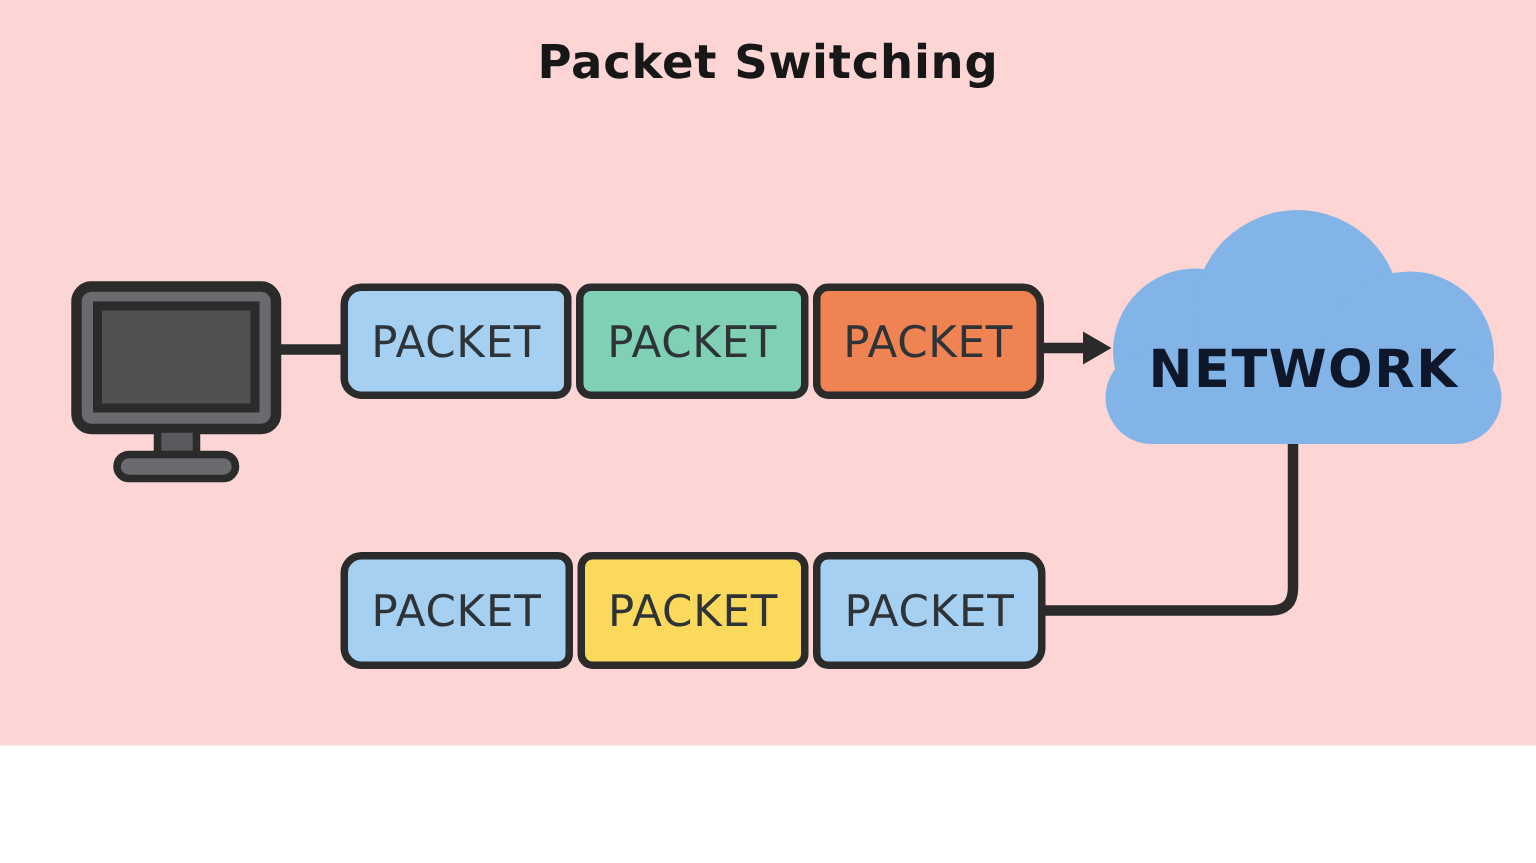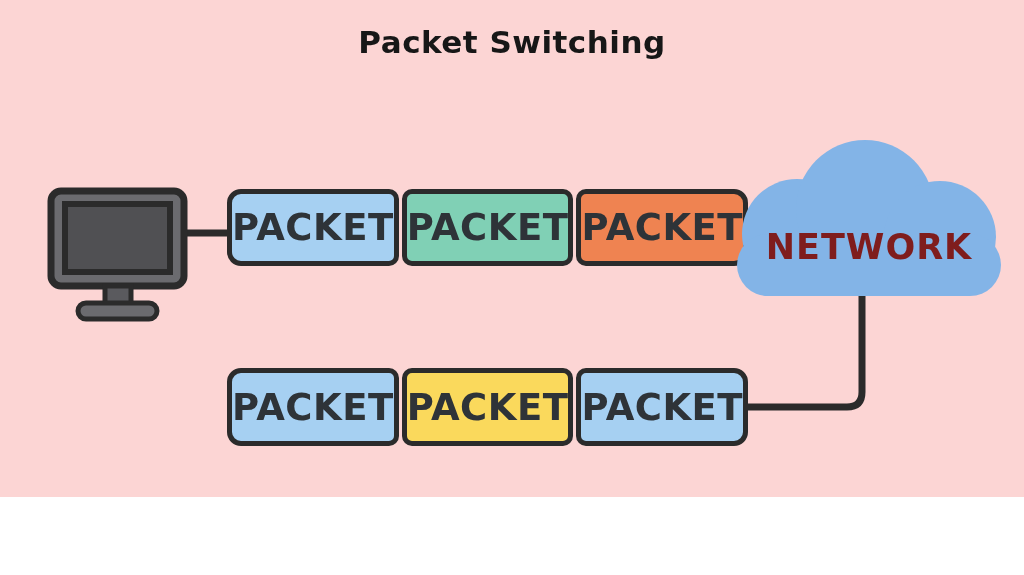--- a/index.html
+++ b/index.html
@@ -36,30 +36,30 @@
   .packet{
     flex:1;
     border:5px solid #2b2b2b;
     border-radius:10px;
     display:flex;align-items:center;justify-content:center;
     box-sizing:border-box;
   }
   .packet:first-child{border-top-left-radius:14px;border-bottom-left-radius:14px;}
   .packet:last-child{border-top-right-radius:14px;border-bottom-right-radius:14px;}
   .packet span{
-    font-size:37px;font-weight:700;color:#2e3338;letter-spacing:0.5px;
+    font-size:29px;font-weight:400;color:#2e3338;letter-spacing:0.5px;
   }
   
   .cloud{position:absolute;left:735px;top:139px;width:268px;height:158px;z-index:2;}
   .cloud svg{position:absolute;inset:0;}
   .cloud-shape{fill:#83b4e7;}
   .cloud-label{
     position:absolute;top:88px;left:0;width:100%;
     text-align:center;
-    font-size:35px;font-weight:700;color:#7f1d1d;letter-spacing:1px;
+    font-size:35px;font-weight:700;color:#0f172a;letter-spacing:1px;
   }
 </style>
 </head>
 <body>
 
 <div class="canvas">
 
   <h1 class="title">Packet Switching</h1>
 
   <svg class="connectors" width="1024" height="575" viewBox="0 0 1024 575">

